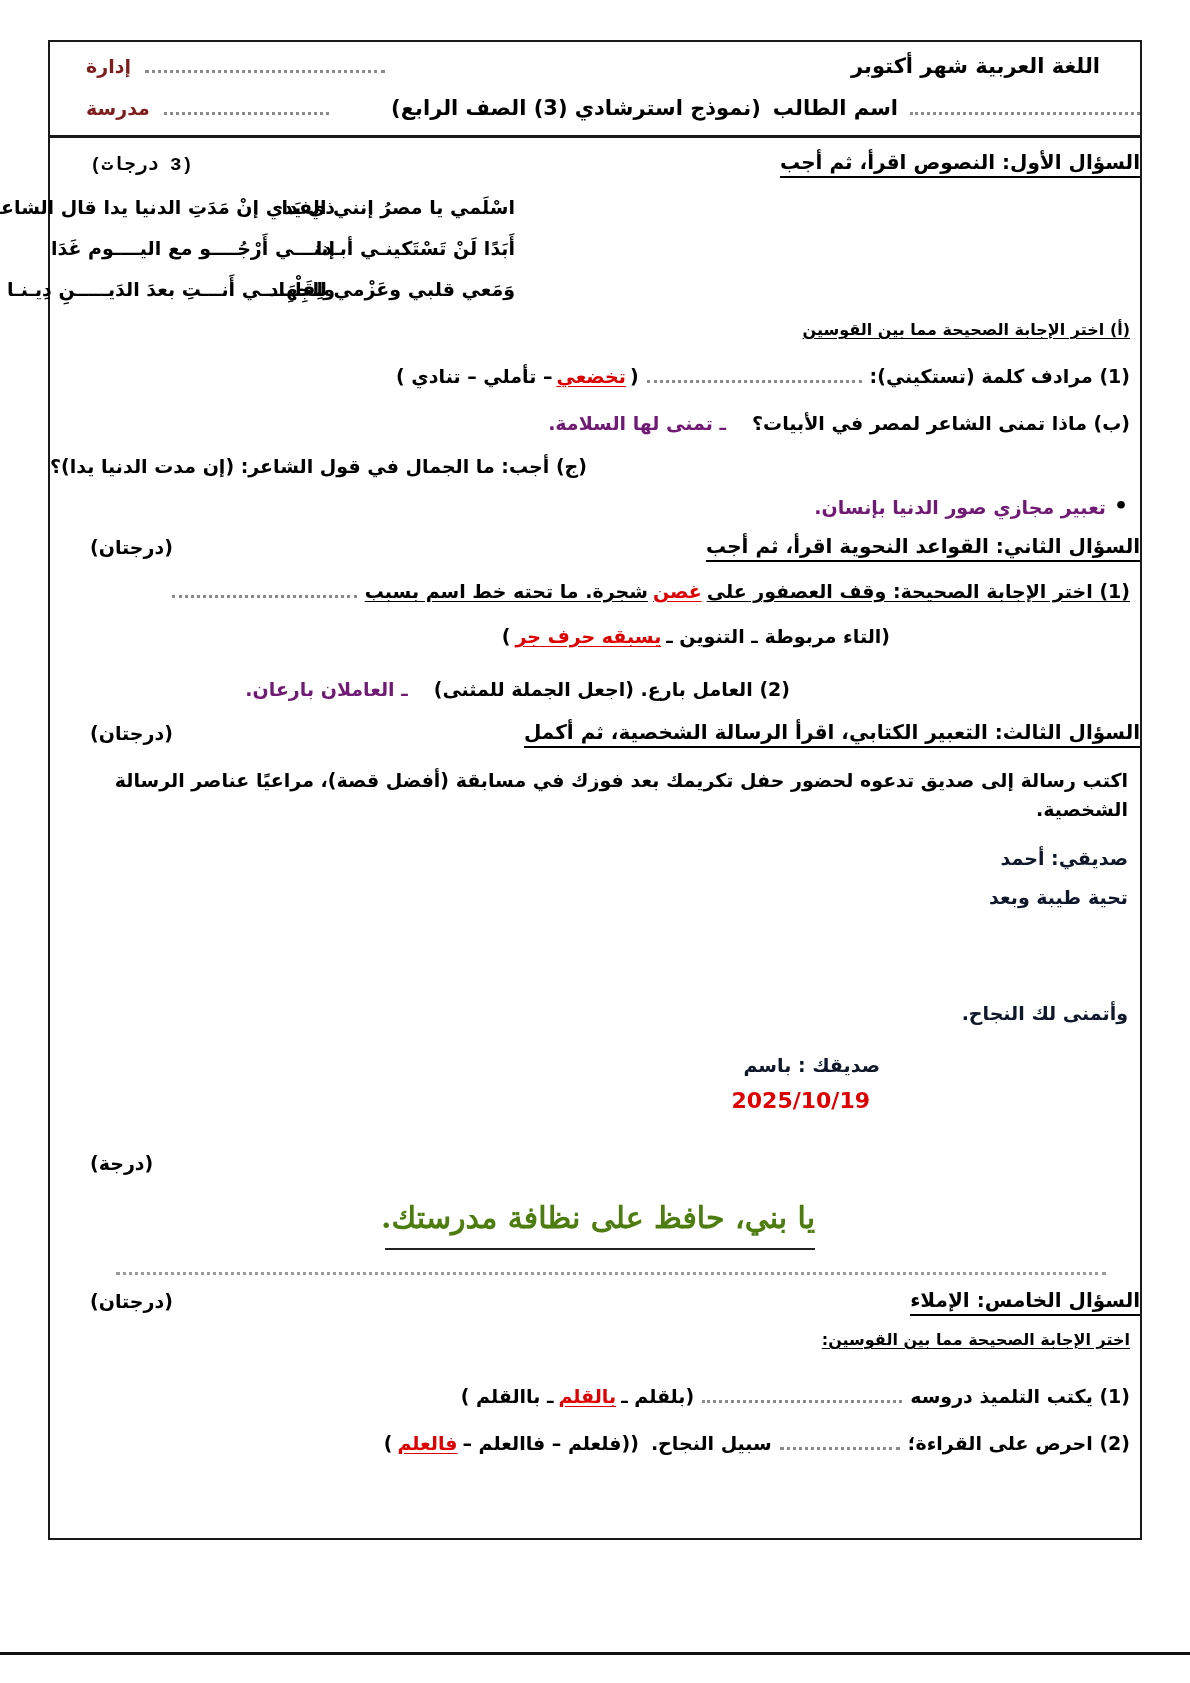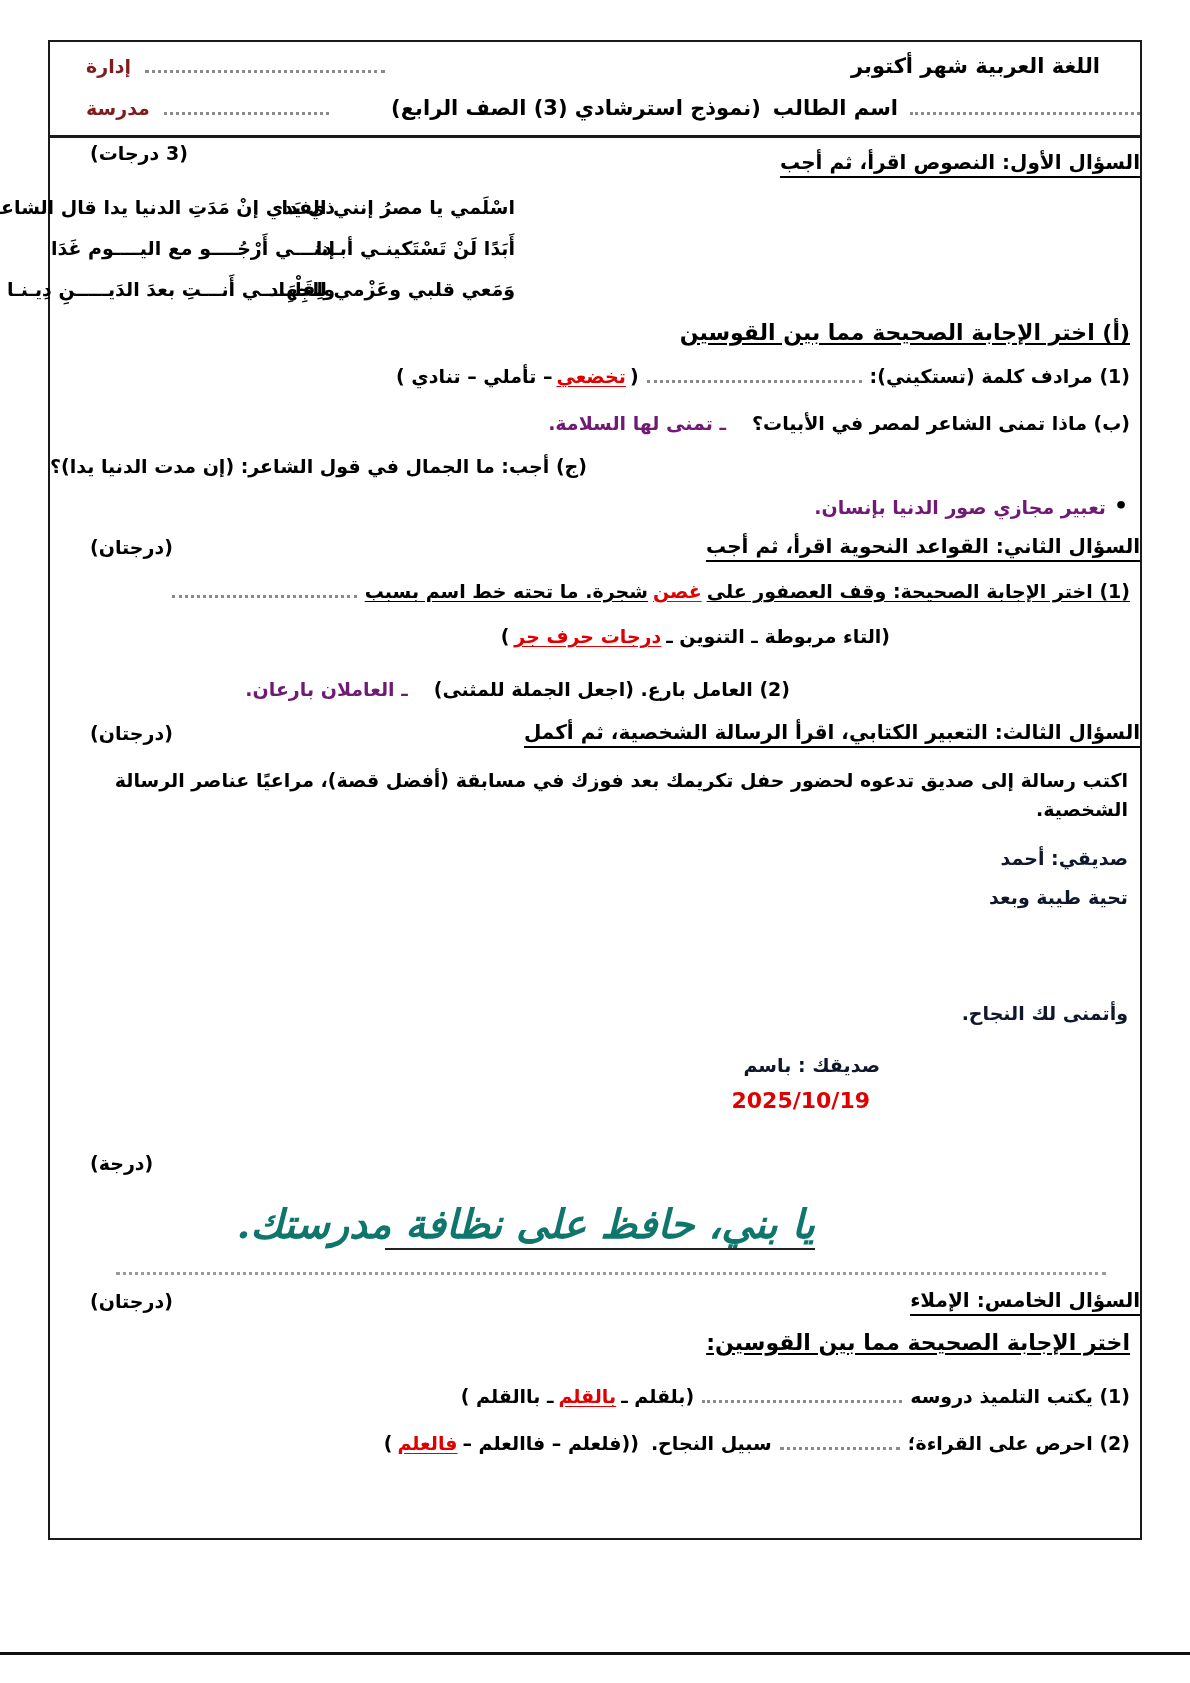--- a/index.html
+++ b/index.html
@@ -113,40 +113,39 @@
   .red-u {
     color: #e00000;
     text-decoration: underline;
     text-underline-offset: 3px;
   }
   .u {
     text-decoration: underline;
     text-underline-offset: 3px;
   }
   .md { font-size: 19px; }
-  .lg { font-size: 22px; margin-left: 28px; }
+  .lg { font-size: 16px; margin-left: 28px; }
 
   .dotline {
     position: absolute;
     border-bottom: 3px dotted #9a9a9a;
     height: 0;
   }
   .solidline {
     position: absolute;
     border-bottom: 2px solid #222;
     height: 0;
   }
   .calligraphy {
     position: absolute;
     direction: rtl;
     font-family: "DejaVu Serif", serif;
-    font-size: 40px;
-    font-style: italic;
+    font-size: 30px;
     font-weight: 600;
-    color: #0f766e;
+    color: #4d7c0f;
     white-space: nowrap;
   }
   .block-rtl {
     position: absolute;
     direction: rtl;
     text-align: right;
     font-weight: bold;
     color: #000;
     font-size: 19px;
     line-height: 1.55;
@@ -195,21 +194,21 @@
       <span class="hstrong">(نموذج استرشادي  (3)  الصف الرابع)</span>
       <span style="flex:1;"></span>
       <span class="dots" style="width:165px;"></span>
       <span class="hlabel">مدرسة</span>
     </div>
   </div>
 
   <div class="row" style="top:150px; right:50px; width:1090px; text-align:right;">
     <span class="qhead">السؤال الأول: النصوص اقرأ، ثم أجب</span>
   </div>
-  <div class="marks" style="top:142px; left:90px;">(3 درجات)</div>
+  <div class="marks" style="top:152px; left:90px;font-family:Liberation Mono, monospace;">(3 درجات)</div>
 
   <div class="poem" style="top:196px; right:675px;">اسْلَمي يا مصرُ إنني الفدا</div>
   <div class="poem" style="top:196px; right:855px;">ذي يَدي إنْ مَدَتِ الدنيا يدا  قال الشاعر</div>
 
   <div class="poem" style="top:237px; right:675px;">أَبَدًا لَنْ تَسْتَكينـي أبـدا</div>
   <div class="poem" style="top:237px; right:855px;">إننـــي أَرْجُــــو مع اليــــوم غَدَا</div>
 
   <div class="poem" style="top:278px; right:675px;">وَمَعي قلبي وعَزْمي للجِهَاد</div>
   <div class="poem" style="top:278px; right:855px;">ولِقَلْبِــــي أَنـــتِ بعدَ الدَيـــــنِ دِيـنـا</div>
 
@@ -244,21 +243,21 @@
 
   <div class="row md" style="top:580px; right:60px; width:1080px; display:flex; flex-direction:row; align-items:baseline;">
     <span class="u">(1) اختر الإجابة الصحيحة: وقف العصفور على</span>
     <span class="red-u" style="margin:0 5px;">غصن</span>
     <span class="u">شجرة. ما تحته خط اسم بسبب</span>
     <span class="dots" style="width:185px; margin:0 8px;"></span>
   </div>
 
   <div class="row md" style="top:625px; right:300px; display:flex; flex-direction:row; align-items:baseline;">
     <span>(التاء مربوطة  ـ التنوين ـ</span>
-    <span class="red-u" style="margin:0 5px;">درجات حرف جر</span>
+    <span class="red-u" style="margin:0 5px;">يسبقه حرف جر</span>
     <span>)</span>
   </div>
 
   <div class="row md" style="top:678px; right:400px; display:flex; flex-direction:row; align-items:baseline;">
     <span>(2) العامل بارع. (اجعل الجملة للمثنى)</span>
     <span style="width:26px;"></span>
     <span class="red">ـ العاملان بارعان.</span>
   </div>
 
   <div class="row" style="top:720px; right:50px; width:1090px; text-align:right;">

